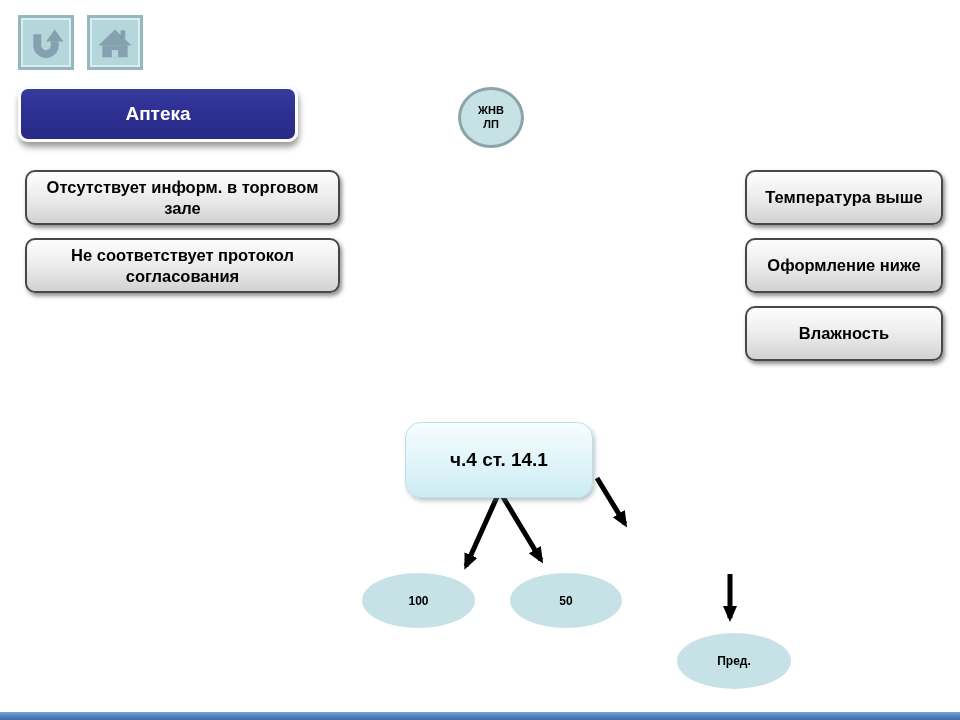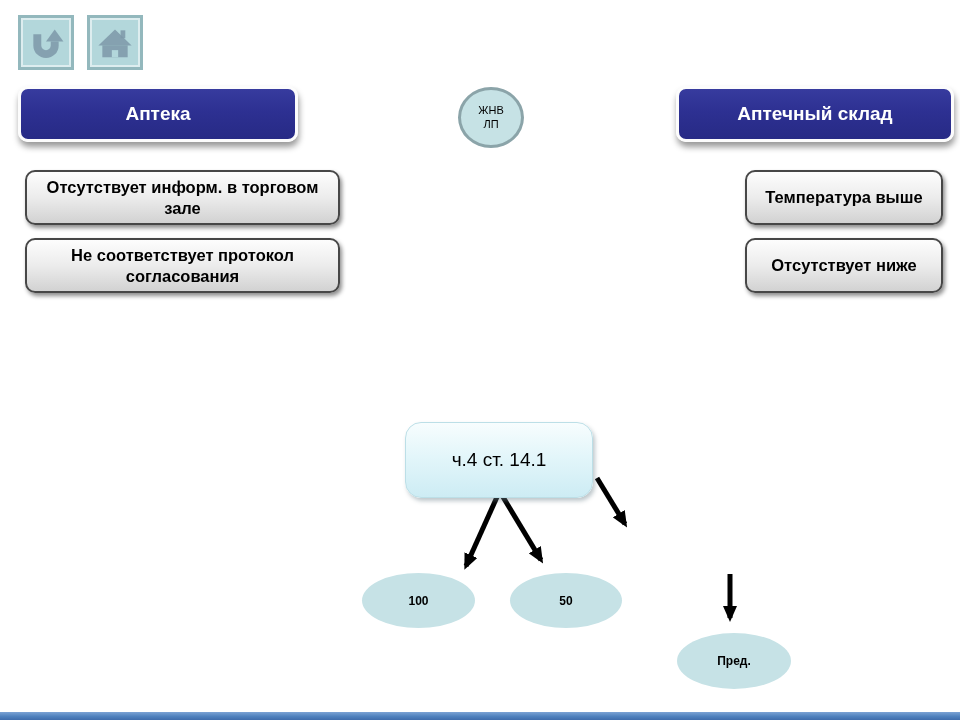--- a/index.html
+++ b/index.html
@@ -21,41 +21,41 @@
     box-shadow:1px 5px 6px rgba(0,0,0,.40);
     color:#ffffff;font-weight:bold;font-size:19px;
     display:flex;align-items:center;justify-content:center;}
   #hdr-pharmacy{left:18px;top:86px;width:274px;}
   #hdr-warehouse{left:676px;top:86px;width:272px;}
 
   
   .badge-circle{position:absolute;left:458px;top:87px;width:60px;height:55px;
     background:#c6e2e5;border:3px solid #8ba4a9;border-radius:50%;
     display:flex;flex-direction:column;align-items:center;justify-content:center;
-    font-size:11px;font-weight:normal;color:#000;line-height:1.2;text-align:center;}
+    font-size:11px;font-weight:bold;color:#000;line-height:1.2;text-align:center;}
 
   
   .gray-btn{position:absolute;height:55px;box-sizing:border-box;
     background:linear-gradient(180deg,#fdfdfd 0%,#ececec 50%,#d2d2d2 100%);
     border:2px solid #474747;border-radius:10px;
     box-shadow:2px 3px 4px rgba(0,0,0,.45);
     display:flex;align-items:center;justify-content:center;text-align:center;
     font-size:16.5px;font-weight:bold;color:#000;line-height:1.25;
     padding:0 6px;cursor:pointer;}
   .gl{left:25px;width:315px;}
   .gr{left:745px;width:198px;}
   .row1{top:170px;} .row2{top:238px;} .row3{top:306px;}
 
   
   .cyan-box{position:absolute;box-sizing:border-box;border-radius:16px;
     border:1px solid #bcdfe7;
     background:linear-gradient(180deg,#f7fdfe 0%,#e3f6fa 45%,#cdecf4 100%);
     box-shadow:2px 3px 4px rgba(110,130,140,.45);
     display:flex;align-items:center;justify-content:center;
-    font-weight:normal;font-size:19px;color:#000;}
+    font-weight:bold;font-size:19px;color:#000;}
   #box-root{left:405px;top:422px;width:188px;height:76px;}
   #box-branch{left:632px;top:497px;width:186px;height:76px;}
 
   
   .oval{position:absolute;background:#c6e2e6;border-radius:50%;
     display:flex;align-items:center;justify-content:center;
     font-weight:bold;font-size:12px;color:#000;}
   #oval-100{left:362px;top:573px;width:113px;height:55px;}
   #oval-50{left:510px;top:573px;width:112px;height:55px;}
   #oval-pred{left:677px;top:633px;width:114px;height:56px;}
@@ -89,32 +89,32 @@
           <rect x="31" y="8" width="6" height="10"></rect>
           <polygon points="3,27 24,7 45,27"></polygon>
           <rect x="8" y="27" width="32" height="15"></rect>
         </g>
         <rect x="20" y="33" width="8" height="9" fill="#b3d7db"></rect>
       </svg>
     </span>
   </div>
 
   <div class="header-pill" id="hdr-pharmacy">Аптека</div>
-  <div class="header-pill" id="hdr-warehouse">Аптечный склад</div>
 
   <div class="badge-circle">
     <span>ЖНВ</span>
     <span>ЛП</span>
   </div>
 
   <div class="gray-btn gl row1">Отсутствует информ. в торговом зале</div>
   <div class="gray-btn gl row2">Не соответствует протокол согласования</div>
 
   <div class="gray-btn gr row1">Температура выше</div>
-  <div class="gray-btn gr row2">Отсутствует ниже</div>
+  <div class="gray-btn gr row2">Оформление ниже</div>
+  <div class="gray-btn gr row3">Влажность</div>
 
   <svg id="arrows" width="960" height="720">
     <defs>
       <marker id="ah" markerUnits="userSpaceOnUse" markerWidth="16" markerHeight="14" refX="12" refY="7" orient="auto">
         <polygon points="0,0 16,7 0,14" fill="#000000"></polygon>
       </marker>
     </defs>
     <line x1="497" y1="497" x2="466" y2="566" stroke="#000" stroke-width="5" marker-end="url(#ah)"></line>
     <line x1="503" y1="497" x2="541" y2="560" stroke="#000" stroke-width="5" marker-end="url(#ah)"></line>
     <line x1="597" y1="478" x2="625" y2="524" stroke="#000" stroke-width="5" marker-end="url(#ah)"></line>

